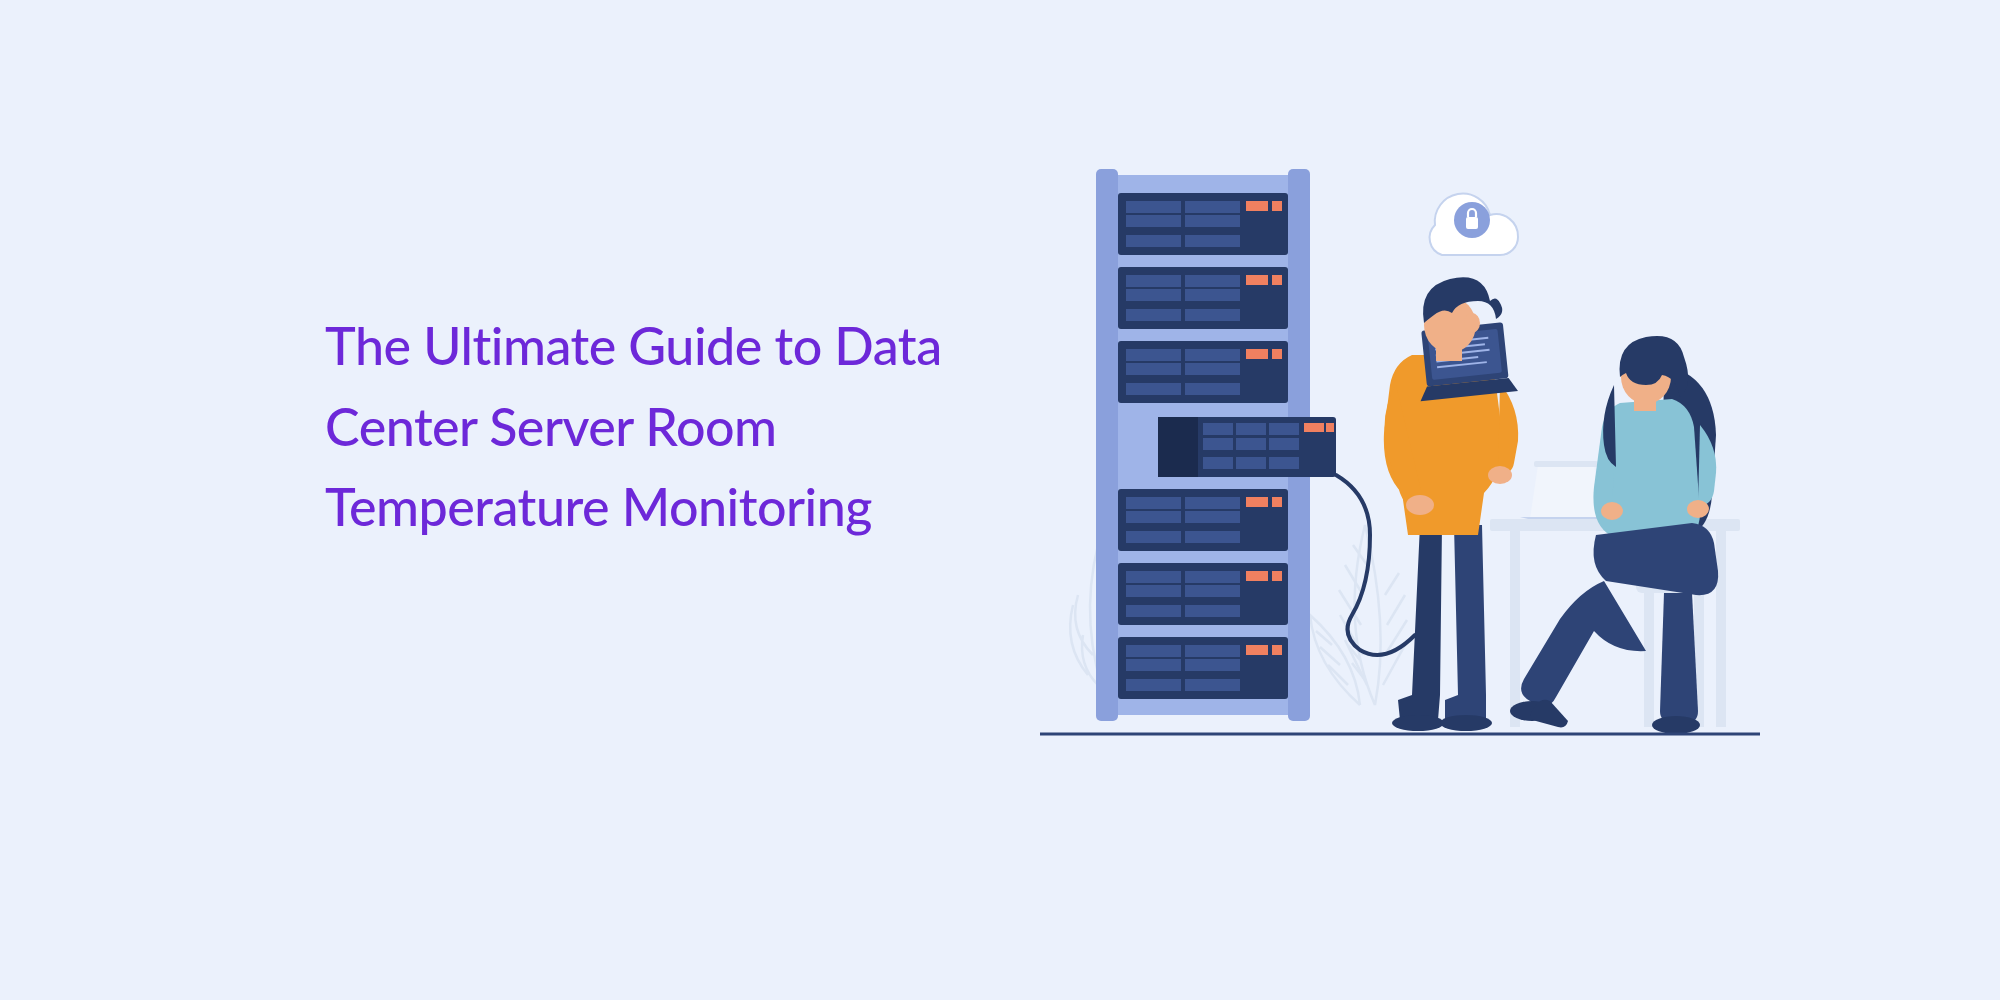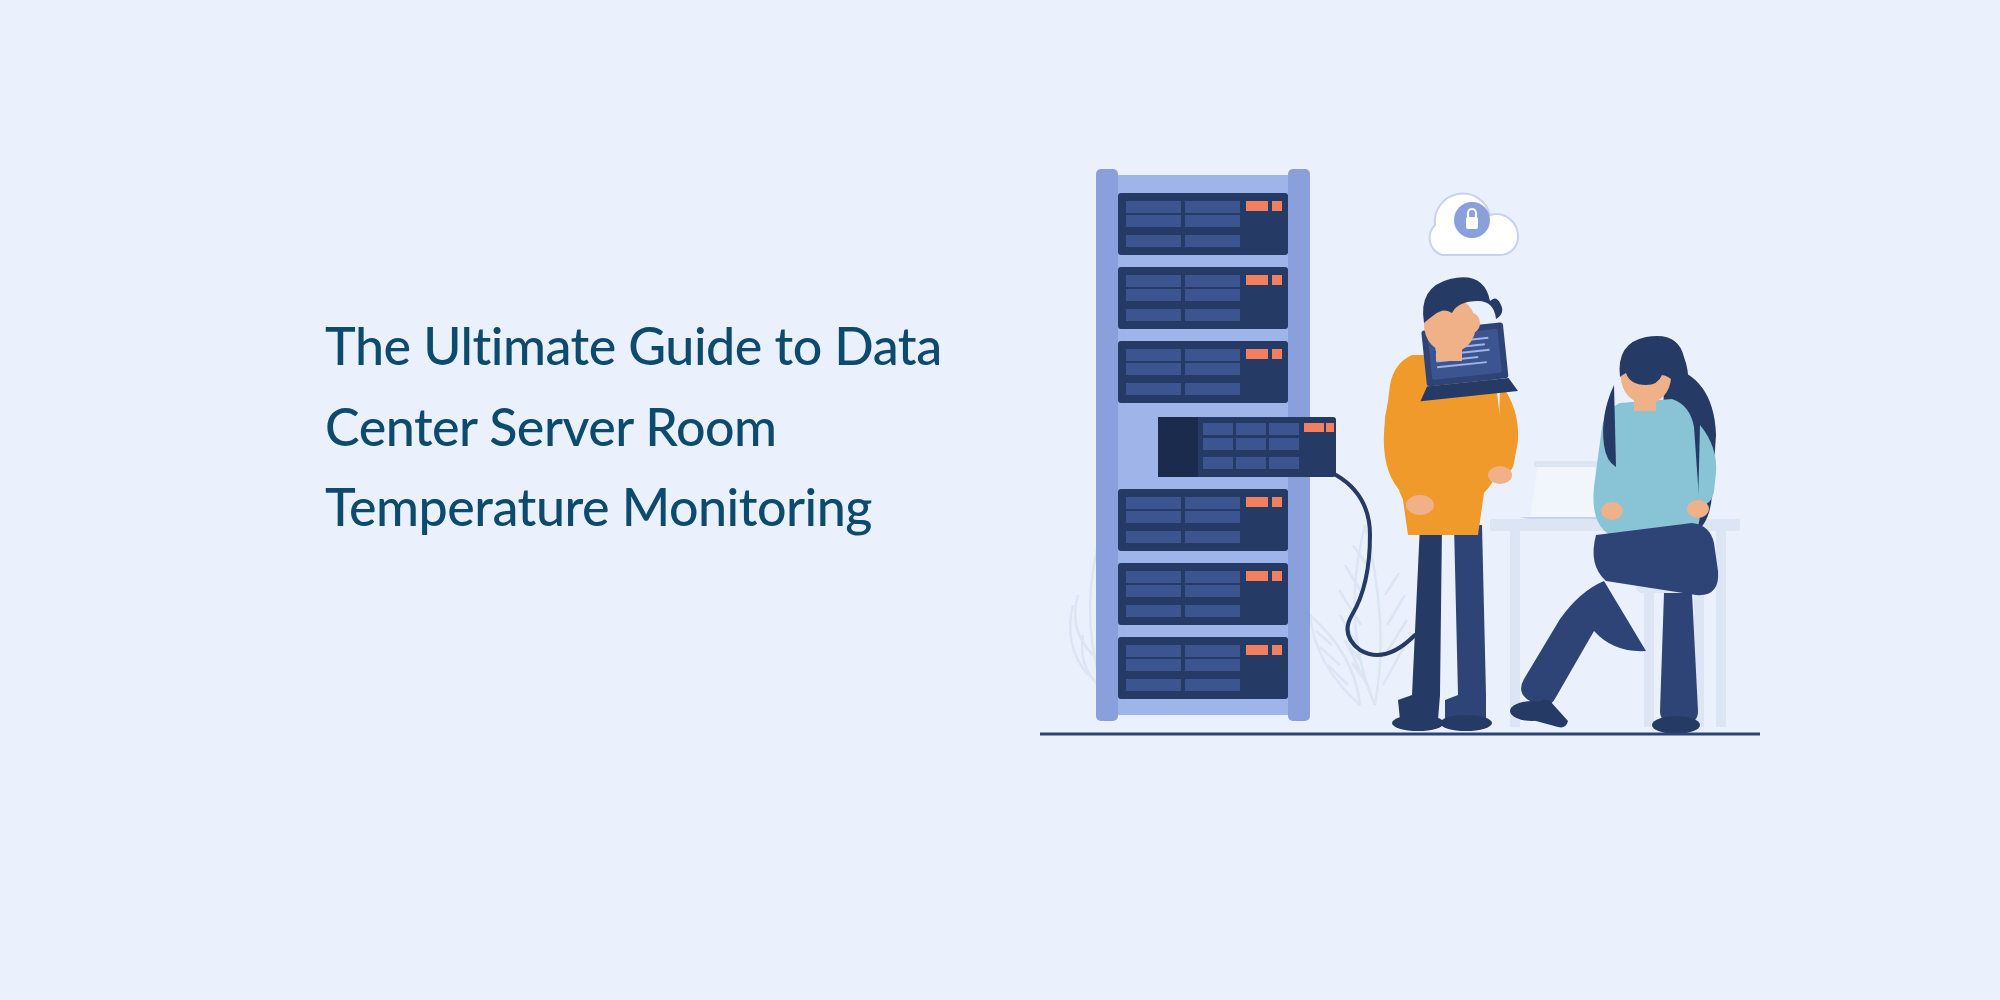--- a/index.html
+++ b/index.html
@@ -1,17 +1,17 @@
 <!DOCTYPE html>
 <html><head>
 <meta charset="utf-8">
 <style>
 *{margin:0;padding:0;box-sizing:border-box}
 body{width:2000px;height:1000px;background:#ebf1fc;font-family:Lato,"Segoe UI",Arial,sans-serif;position:relative;overflow:hidden}
-.title{position:absolute;left:325px;top:305px;width:660px;font-size:52px;font-weight:500;line-height:1.55;color:#0c4a6e;letter-spacing:-0.5px}
+.title{position:absolute;left:325px;top:305px;width:660px;font-size:52px;font-weight:500;line-height:1.55;color:#6d28d9;letter-spacing:-0.5px}
 .illus{position:absolute;left:1040px;top:165px;width:720px;height:640px}
 </style>
 </head>
 <body>
 
 <h1 class="title">The Ultimate Guide to Data Center Server Room Temperature Monitoring</h1>
 
 <svg class="illus" viewBox="0 0 720 640">
 
   <g fill="none" stroke="#dce5f3" stroke-width="2.5">

